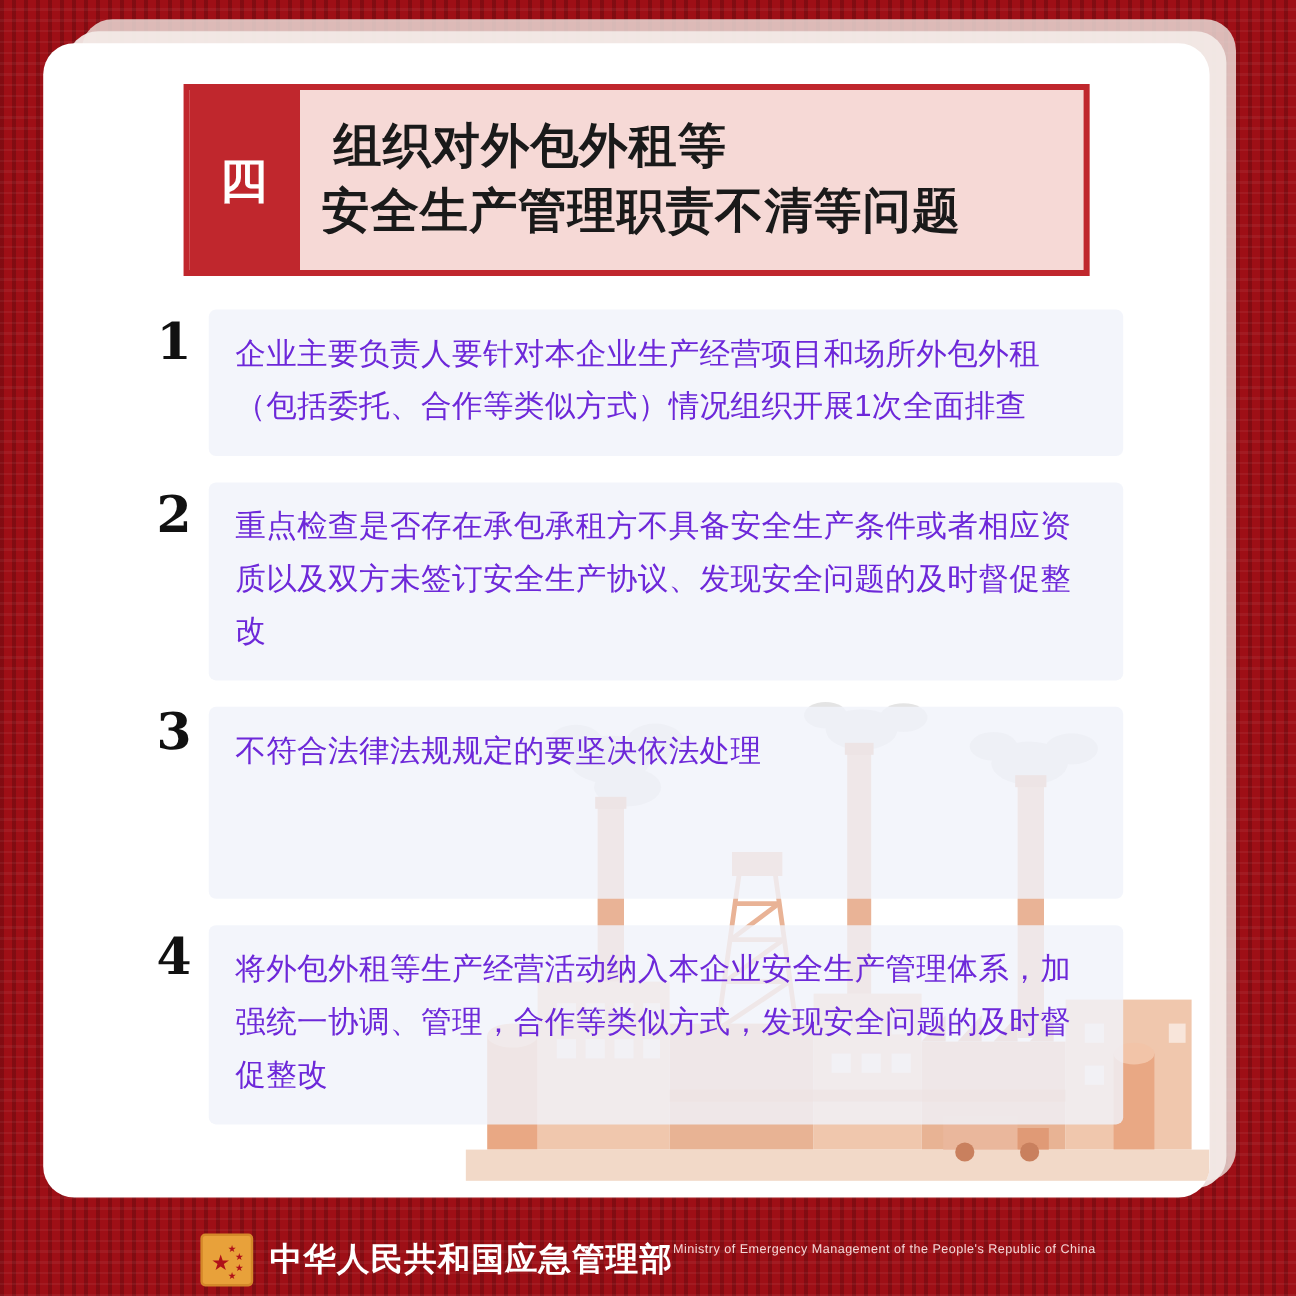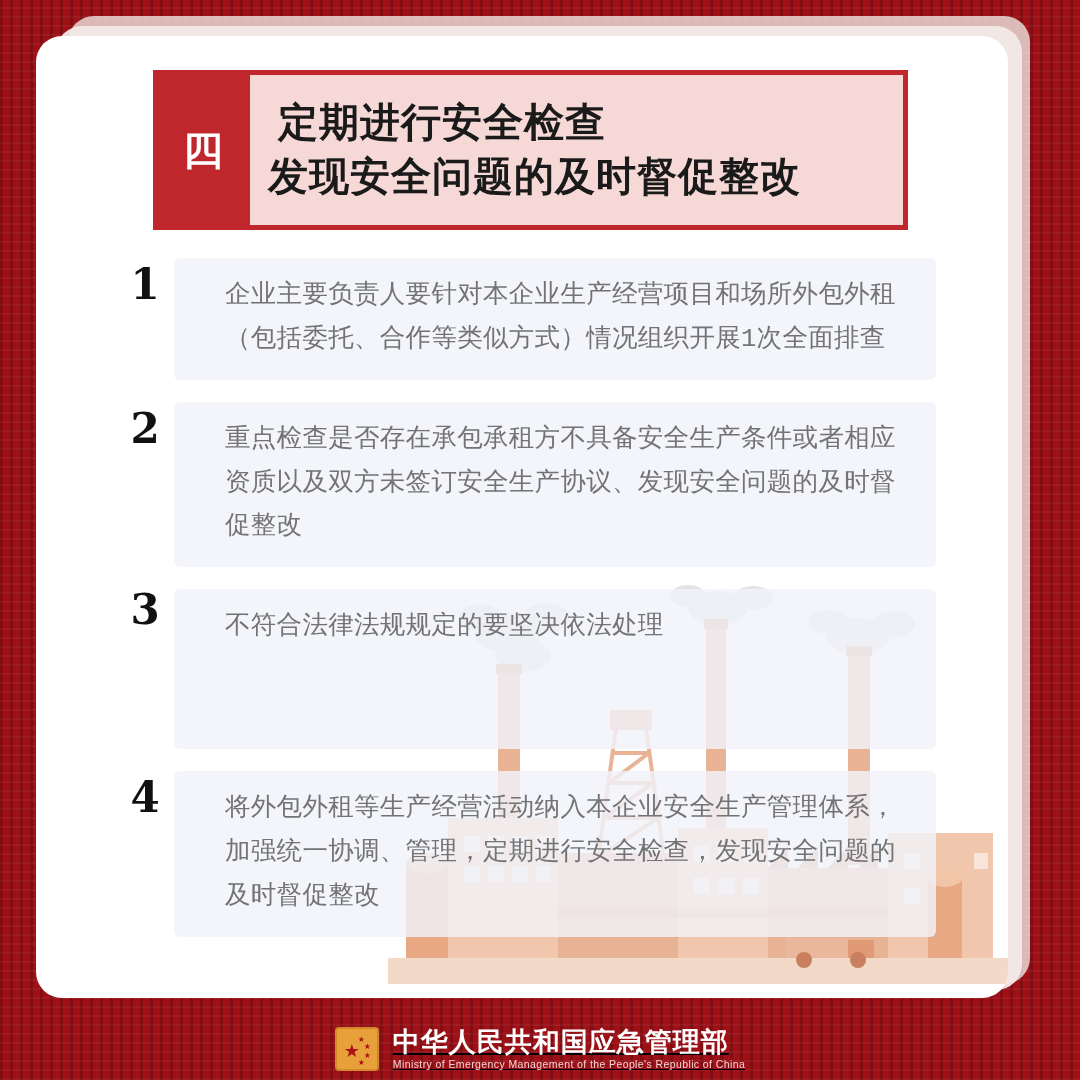--- a/index.html
+++ b/index.html
@@ -151,24 +151,23 @@
   .item-body {
     flex: 1;
     background: rgba(240,243,250,0.82);
     border-radius: 6px;
     padding: 16px 22px 18px 22px;
     box-sizing: border-box;
   }
   .item-text {
     font-size: 25.5px;
     line-height: 1.72;
-    color: #737373;
-    font-family: Liberation Mono, monospace;
+    color: #6d28d9;
+    font-family: Liberation Sans, sans-serif;
     letter-spacing: 0.3px;
-    margin-left: 29px;
   }
   .item.tall .item-body {
     min-height: 160px;
     display: flex;
     align-items: flex-start;
   }
   .item.tall .item-num {
     padding-top: 0;
   }
 
@@ -199,23 +198,22 @@
     font-size: 16px;
     line-height: 1;
   }
   #emblem .s-main { left: 7px; top: 13px; font-size: 18px; }
   #emblem .s-a { left: 21px; top: 7px; font-size: 8px; }
   #emblem .s-b { left: 27px; top: 14px; font-size: 8px; }
   #emblem .s-c { left: 27px; top: 23px; font-size: 8px; }
   #emblem .s-d { left: 21px; top: 30px; font-size: 8px; }
   #footer-texts {
     display: flex;
-    flex-direction: column;
+    flex-direction: row;
     justify-content: flex-end;
-    text-decoration: underline;
   }
   #footer-cn {
     color: #ffffff;
     font-size: 27px;
     font-weight: bold;
     letter-spacing: 1px;
     font-family: "DejaVu Sans", "Liberation Sans", sans-serif;
     line-height: 1.15;
   }
   #footer-en {
@@ -309,22 +307,22 @@
 
     <rect x="398" y="352" width="62" height="28" fill="#eab79c"></rect>
     <rect x="460" y="362" width="26" height="18" fill="#e09a76"></rect>
     <circle cx="416" cy="382" r="8" fill="#c9805e"></circle>
     <circle cx="470" cy="382" r="8" fill="#c9805e"></circle>
   </svg>
 
   <div id="header">
     <div id="header-num-box">四</div>
     <div id="header-titles">
-      <div class="header-line l1">定期进行安全检查</div>
-      <div class="header-line l2">发现安全问题的及时督促整改</div>
+      <div class="header-line l1">组织对外包外租等</div>
+      <div class="header-line l2">安全生产管理职责不清等问题</div>
     </div>
   </div>
 
   <div id="list">
 
     <div class="item">
       <div class="item-num">1</div>
       <div class="item-body">
         <div class="item-text">企业主要负责人要针对本企业生产经营项目和场所外包外租（包括委托、合作等类似方式）情况组织开展1次全面排查</div>
       </div>
@@ -340,21 +338,21 @@
     <div class="item tall">
       <div class="item-num">3</div>
       <div class="item-body">
         <div class="item-text">不符合法律法规规定的要坚决依法处理</div>
       </div>
     </div>
 
     <div class="item">
       <div class="item-num">4</div>
       <div class="item-body">
-        <div class="item-text">将外包外租等生产经营活动纳入本企业安全生产管理体系，加强统一协调、管理，定期进行安全检查，发现安全问题的及时督促整改</div>
+        <div class="item-text">将外包外租等生产经营活动纳入本企业安全生产管理体系，加强统一协调、管理，合作等类似方式，发现安全问题的及时督促整改</div>
       </div>
     </div>
 
   </div>
 </div>
 
 <div id="footer">
   <div id="emblem">
     <span class="star s-main">★</span>
     <span class="star s-a">★</span>

